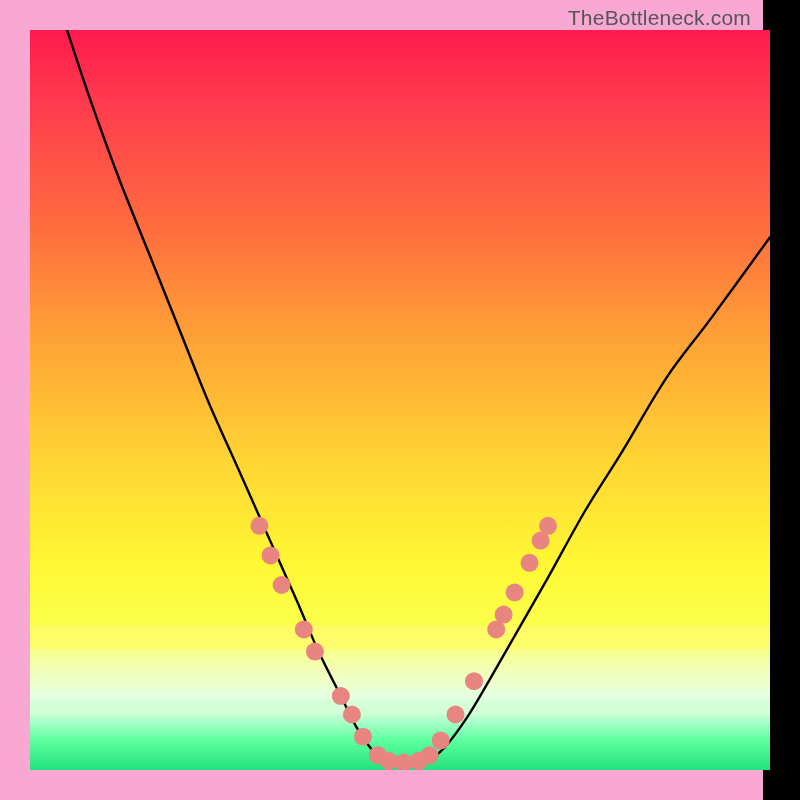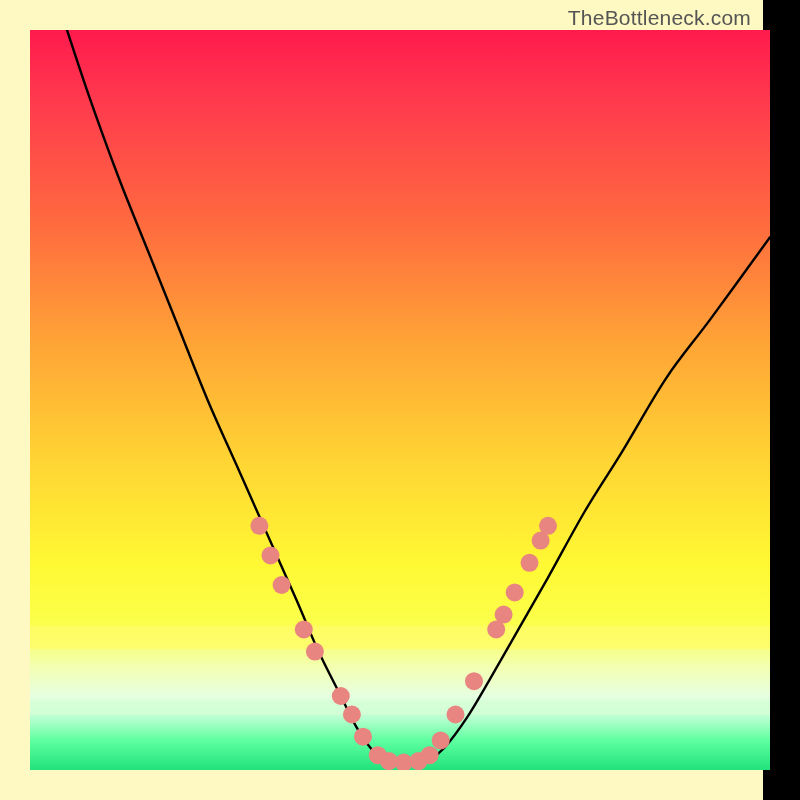--- a/index.html
+++ b/index.html
@@ -8,21 +8,21 @@
     width: 800px;
     height: 800px;
     background: #000;
     overflow: hidden;
     font-family: Arial, Helvetica, sans-serif;
   }
   .stage {
     position: relative;
     width: 763px;
     height: 800px;
-    background: #fef9c3;
+    background: #f9a8d4;
   }
   .plot {
     position: absolute;
     left: 30px;
     top: 30px;
     width: 740px;
     height: 740px;
     overflow: hidden;
   }
   .gradient {

